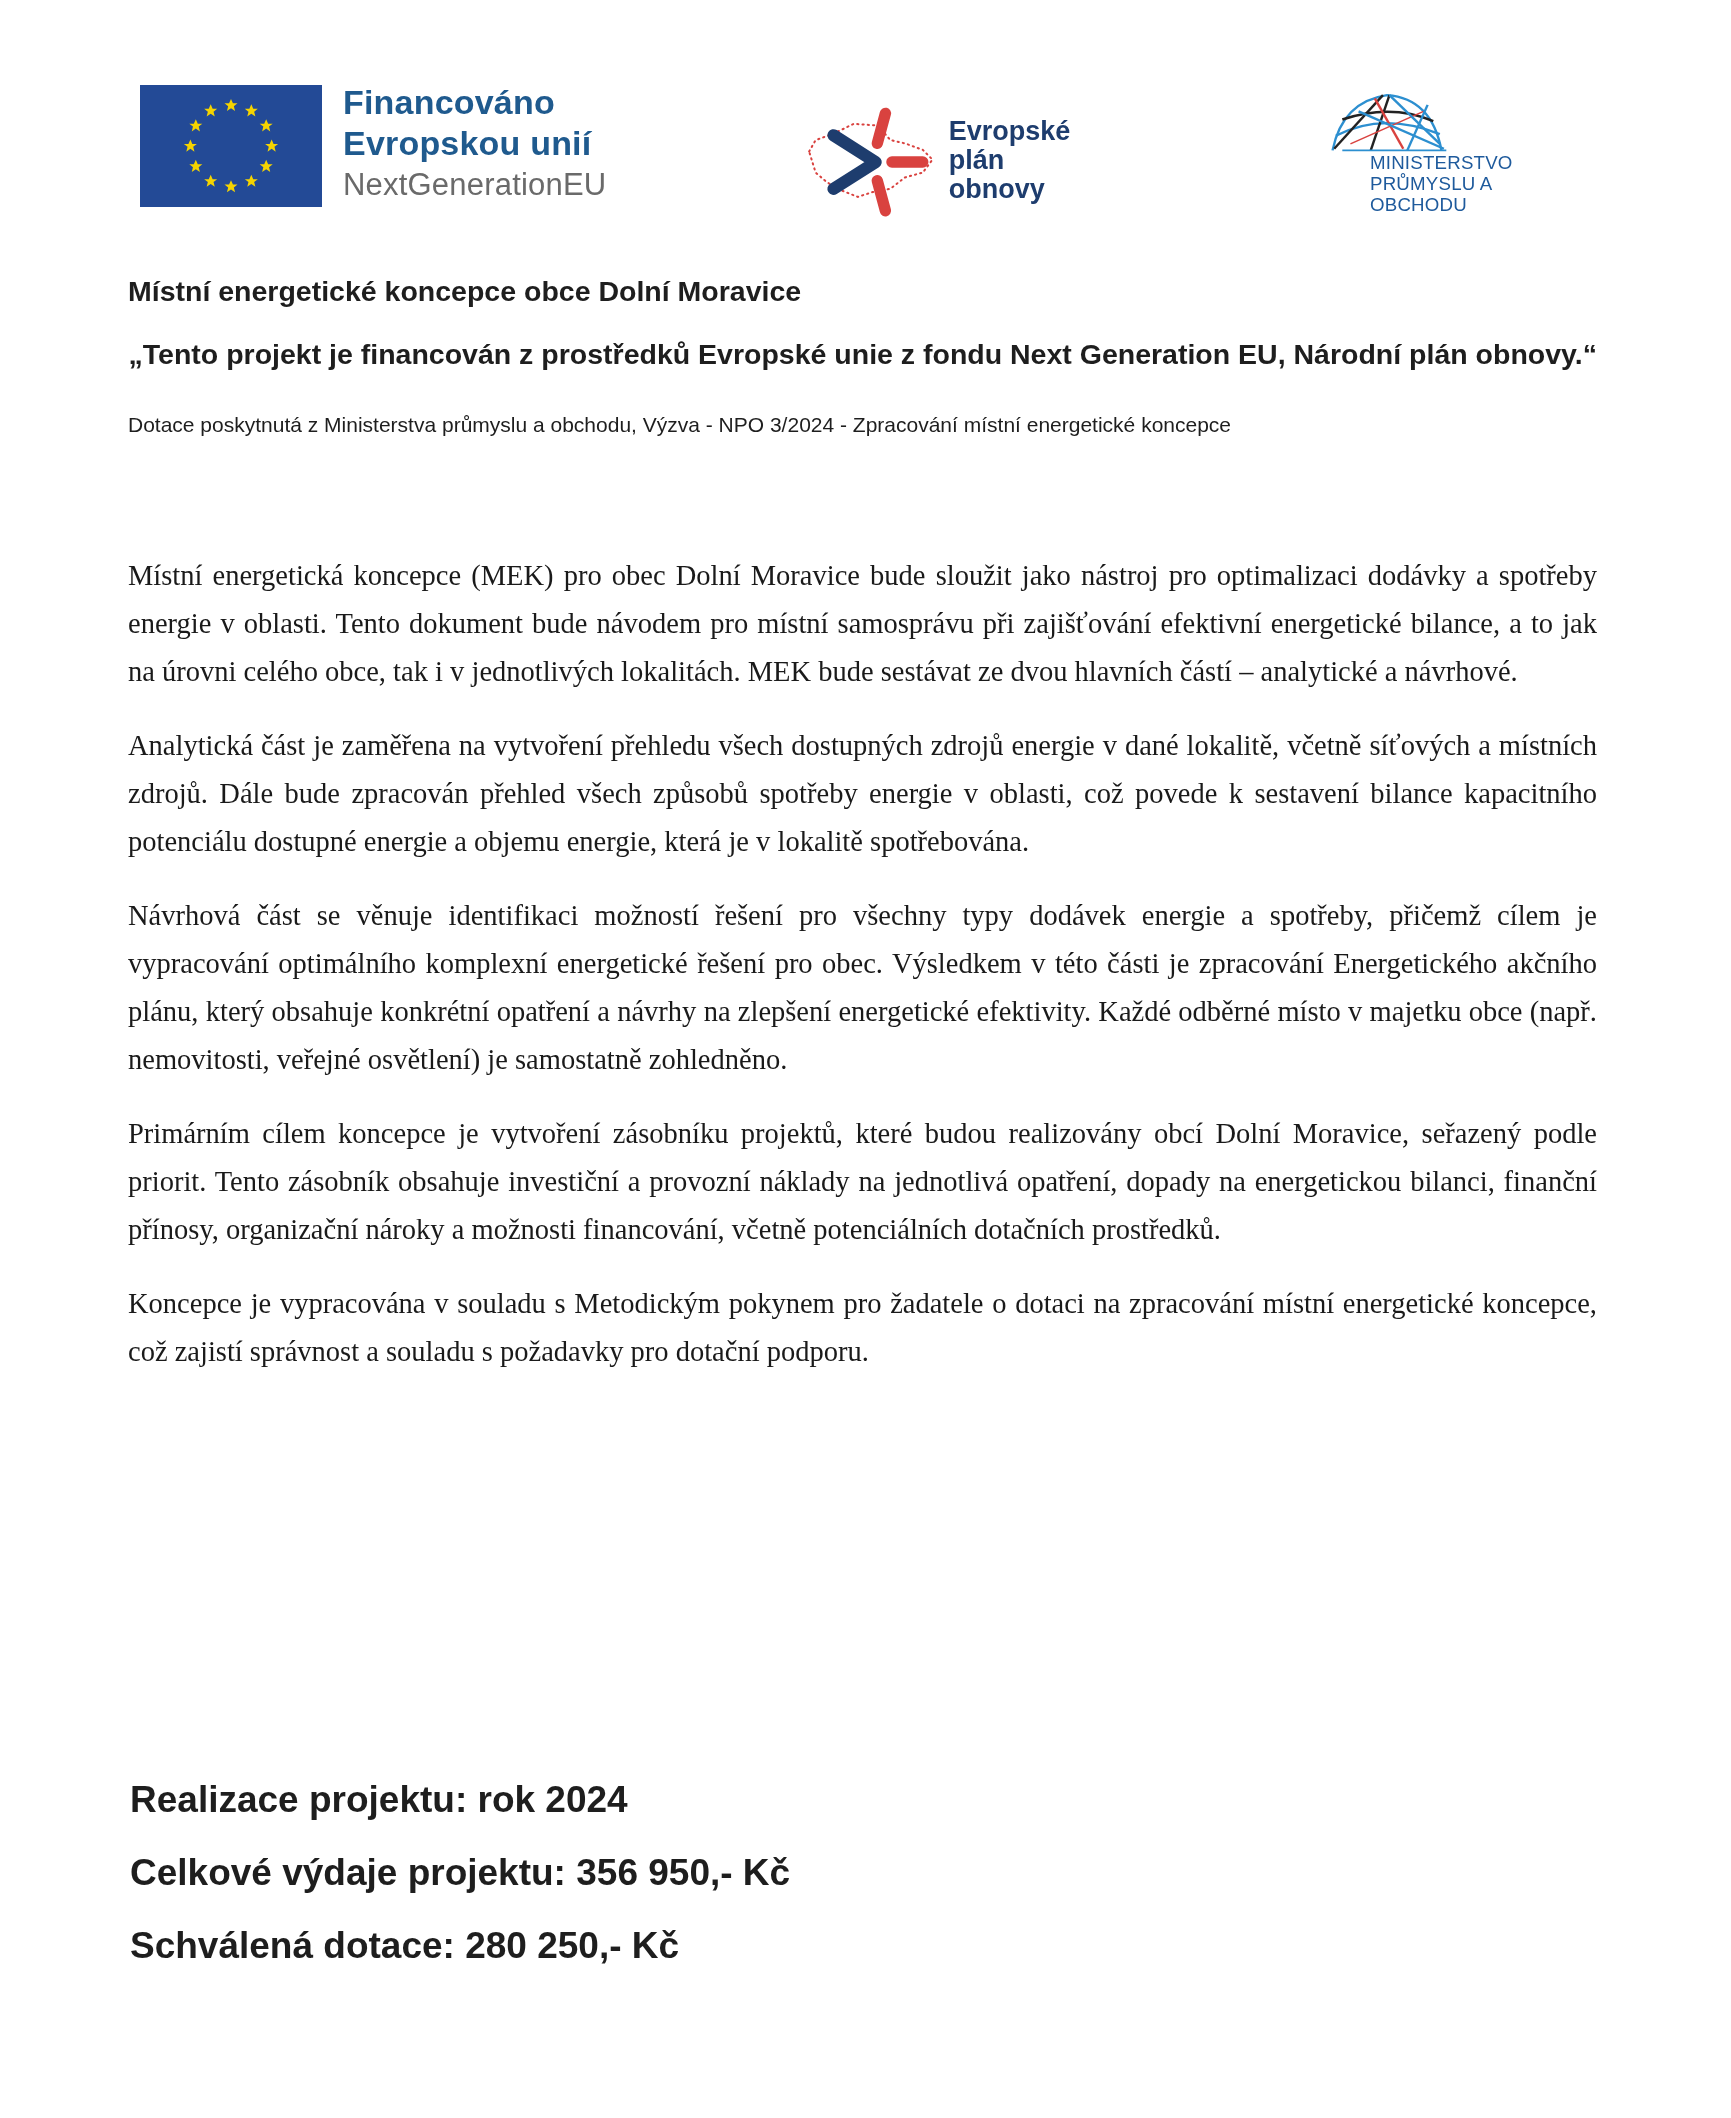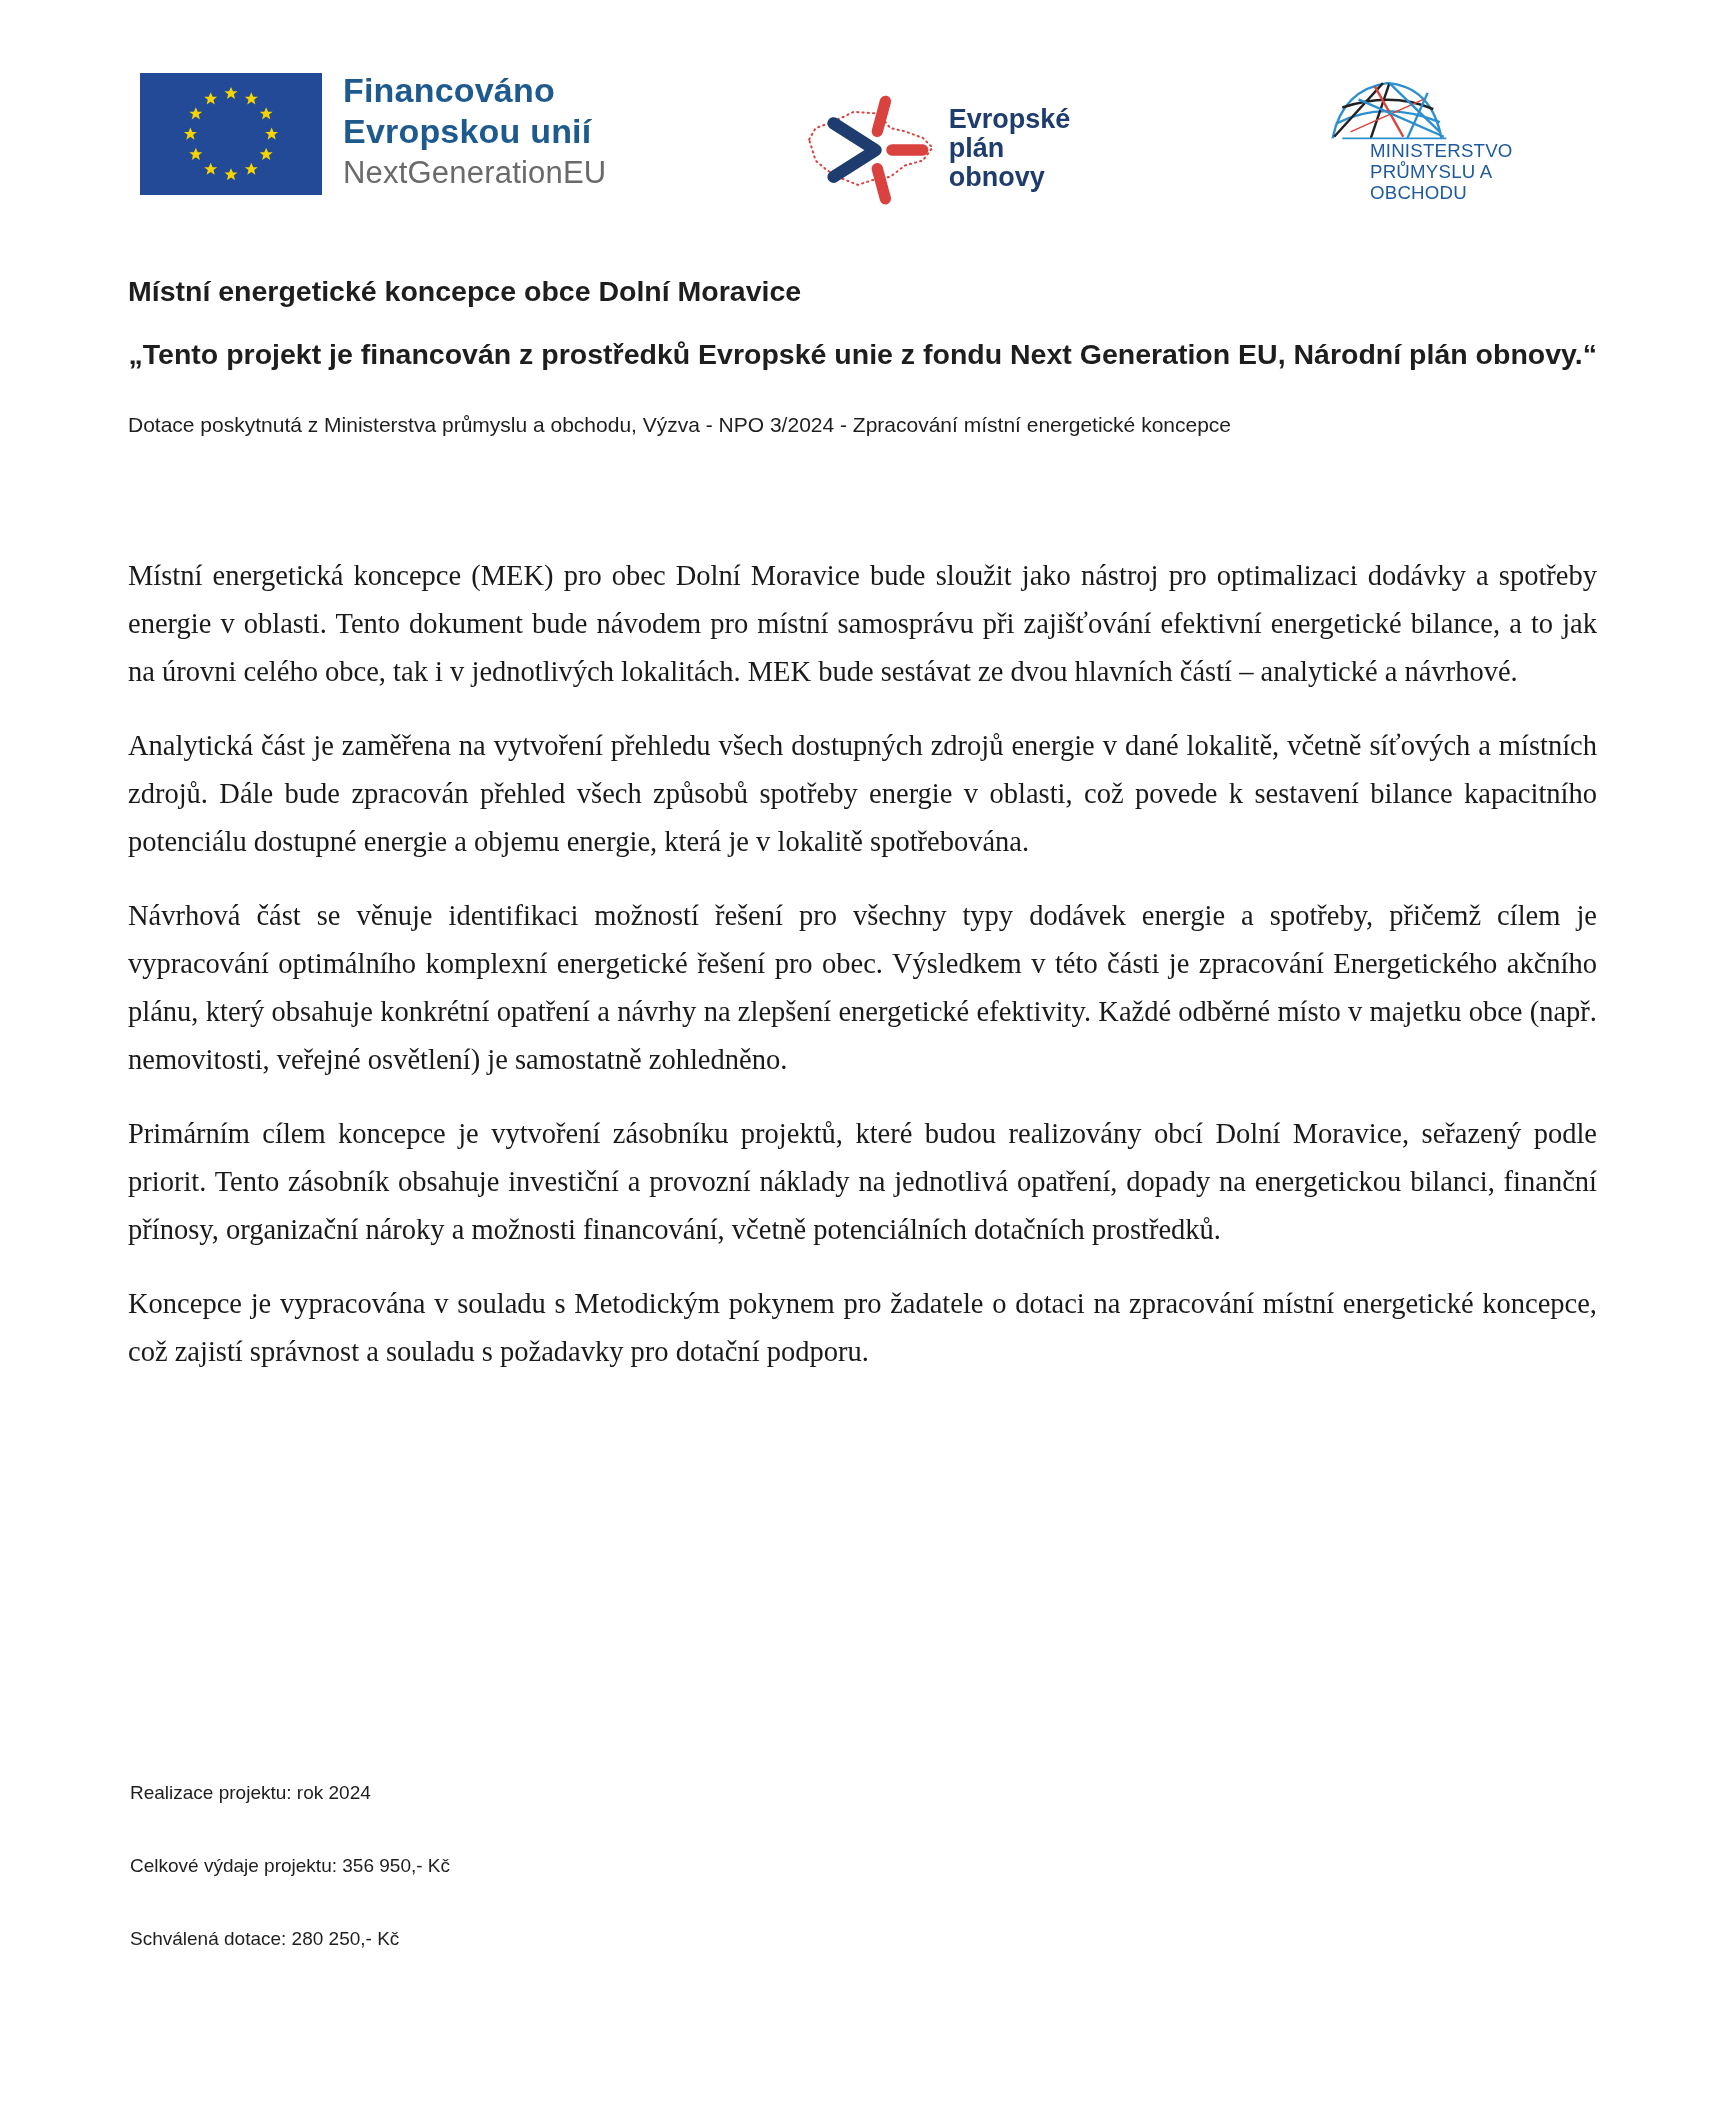--- a/index.html
+++ b/index.html
@@ -1,20 +1,20 @@
 <!DOCTYPE html>
 <html style="font-size:13px"><head>
 <meta charset="utf-8">
 <style>
   html, body { margin: 0; padding: 0; background: #ffffff; }
   body { width: 1731px; height: 2119px; position: relative; overflow: hidden;
          font-family: "Liberation Sans", "DejaVu Sans", sans-serif; color: #1c1c1c; }
 
   
-  .logos { position: absolute; top: 0; left: 0; width: 1421px; height: 228px; }
+  .logos { position: absolute; top: 12px; left: 0; width: 1421px; height: 228px; }
 
   .logo-eu { position: absolute; left: 140px; top: 73px; display: flex; align-items: flex-start; }
   .eu-flag { width: 182px; height: 122px; background: #234a96; position: relative; }
   .eu-flag svg { position: absolute; left: 0; top: 0; }
   .eu-text { margin-left: 21px; margin-top: -3.3px; }
   .eu-line1, .eu-line2 { font-weight: bold; font-size: 34px; color: #1f5a8e; line-height: 41px; letter-spacing: 0.2px; }
   .eu-line3 { font-size: 31px; color: #6a6a6a; line-height: 42px; letter-spacing: 0.2px; }
 
   .logo-npo { position: absolute; left: 801px; top: 89px; display: flex; align-items: center; }
   .npo-mark { width: 138px; height: 118px; }
@@ -29,21 +29,21 @@
   .content { position: absolute; left: 128px; top: 268px; width: 1469px; }
 
   .doc-title { font-weight: bold; font-size: 28.5px; line-height: 47px; color: #1e1e1e; margin: 0 0 16.3px 0; }
   .funding-quote { font-weight: bold; font-size: 28.5px; line-height: 47px; color: #1e1e1e; margin: 0 0 23px 0; text-align: right; }
   .grant-info { font-size: 21px; line-height: 47px; margin: 0; color: #1e1e1e; }
 
   .body-text { margin-top: 104px; }
   .body-text p { font-size: 28.5px; line-height: 48px; text-align: justify; margin: 0 0 26px 0; color: #1a1a1a; font-family: Liberation Serif, serif; }
 
   .facts { position: absolute; left: 130px; top: 1765px; }
-  .facts p { font-weight: normal; font-size: 19px; line-height: 47px; margin: 4px 0 26px 0; color: #1e1e1e; }
+  .facts p { font-weight: bold; font-size: 37px; line-height: 47px; margin: 11px 0 26px 0; color: #1e1e1e; }
 </style>
 </head>
 <body>
 
 <div class="logos">
 
   <div class="logo-eu">
     <div class="eu-flag">
       <svg width="182" height="122" viewBox="0 0 224 150">
         <g fill="#f5d400">

